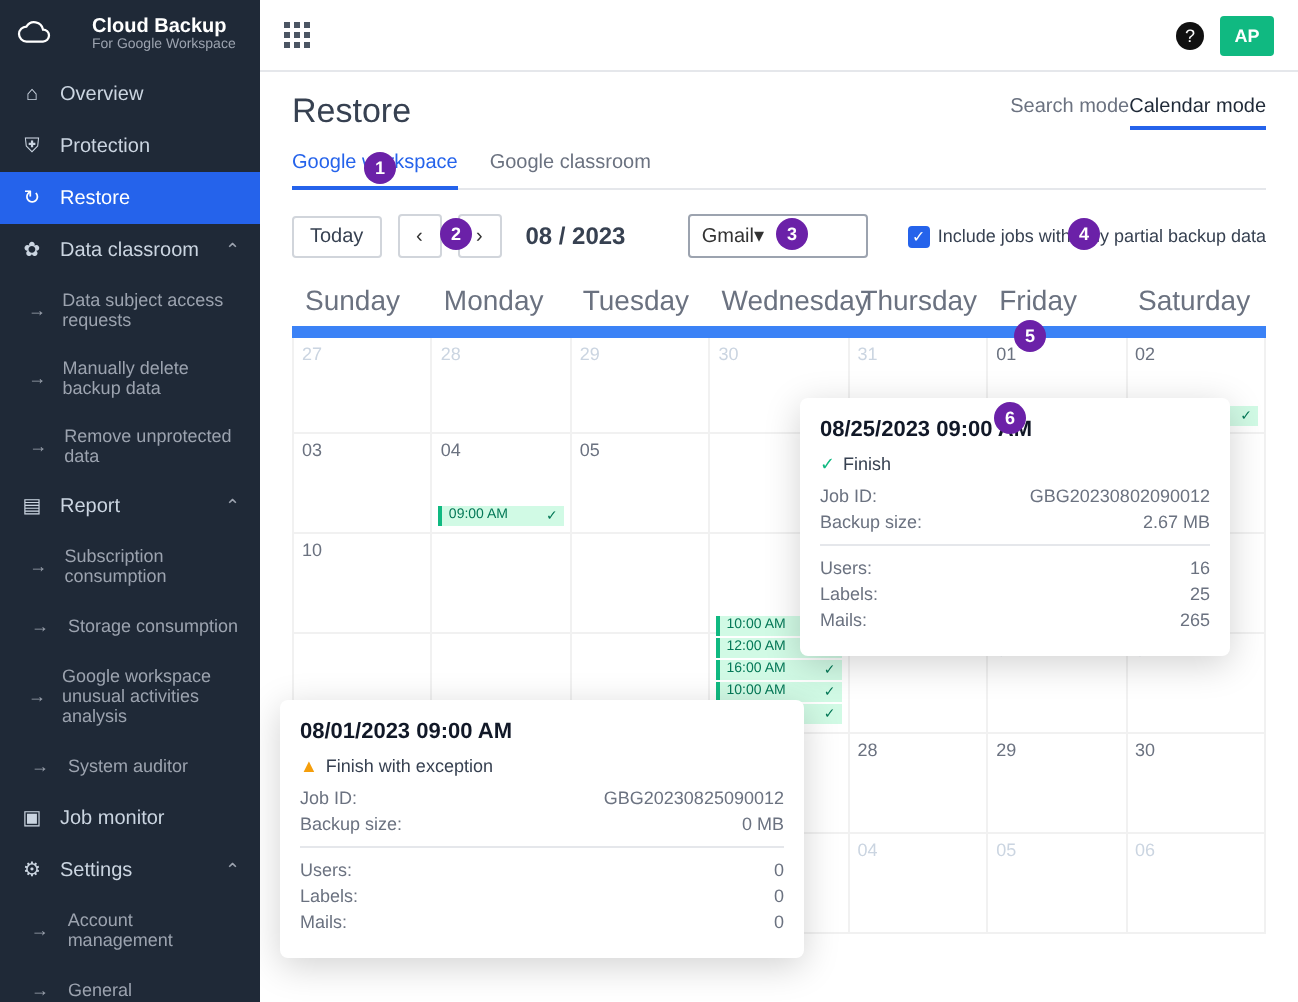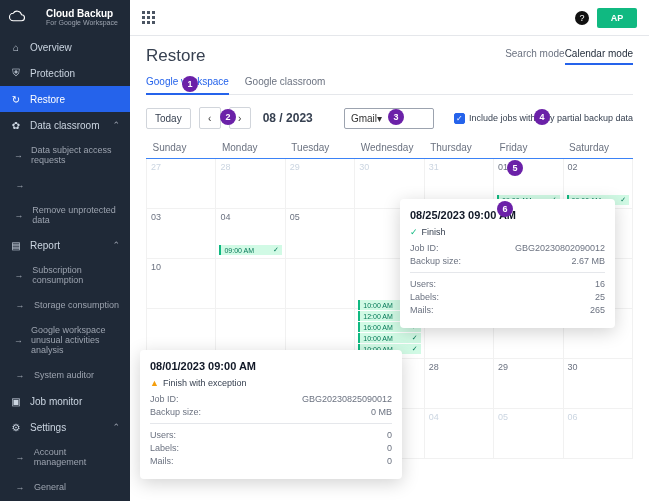--- a/index.html
+++ b/index.html
@@ -16,40 +16,40 @@
   .nav-item.active { background: #2563eb; color: #fff; }
   .nav-item .ic { width: 12px; height: 12px; display: inline-flex; align-items: center; justify-content: center; }
   .nav-item .chev { margin-left: auto; font-size: 9px; color: #9ca3af; }
   .nav-sub .nav-item { padding-left: 14px; color: #9ca3af; font-size: 9px; }
   .nav-sub .nav-item .ic { font-size: 9px; }
   .main { flex: 1; display: flex; flex-direction: column; background: #fff; }
   .topbar { height: 36px; display: flex; align-items: center; padding: 0 12px; border-bottom: 1px solid #e5e7eb; }
   .apps-icon { width: 14px; height: 14px; color: #666; }
   .topbar-spacer { flex: 1; }
   .help-dot { width: 14px; height: 14px; border-radius: 50%; background: #111; color: #fff; font-size: 9px; display: flex; align-items: center; justify-content: center; margin-right: 8px; }
-  .avatar { width: 40px; height: 20px; background: #10b981; color: #fff; font-size: 9px; font-weight: 600; display: flex; align-items: center; justify-content: center; border-radius: 2px; }
+  .avatar { width: 27px; height: 20px; background: #10b981; color: #fff; font-size: 9px; font-weight: 600; display: flex; align-items: center; justify-content: center; border-radius: 2px; }
   .content { flex: 1; overflow: auto; padding: 10px 16px; position: relative; }
   .head-row { display: flex; align-items: center; justify-content: space-between; }
   h1.page-title { font-size: 17px; font-weight: 500; color: #374151; }
   .modes { font-size: 10px; color: #6b7280; display: flex; gap: 0; }
   .mode { cursor: pointer; padding-bottom: 4px; }
   .mode.active { color: #1f2937; border-bottom: 2px solid #2563eb; font-weight: 500; }
   .tabs { display: flex; gap: 16px; border-bottom: 1px solid #e5e7eb; margin-top: 4px; font-size: 10px; }
   .tab { padding: 6px 0; cursor: pointer; color: #6b7280; position: relative; }
   .tab.active { color: #2563eb; border-bottom: 2px solid #2563eb; margin-bottom: -1px; }
   .toolbar { display: flex; align-items: center; gap: 8px; margin: 12px 0 8px; }
   .btn { border: 1px solid #d1d5db; background: #fff; padding: 4px 8px; font-size: 10px; border-radius: 2px; cursor: pointer; color: #374151; }
   .icon-btn { border: 1px solid #d1d5db; background: #fff; width: 22px; height: 22px; display: flex; align-items: center; justify-content: center; border-radius: 2px; cursor: pointer; font-size: 10px; }
   .month-lbl { font-size: 12px; font-weight: 600; color: #374151; margin-left: 4px; }
   .toolbar-spacer { flex: 1; }
   .select { border: 1px solid #9ca3af; padding: 4px 6px; font-size: 10px; width: 90px; display: flex; justify-content: flex-start; align-items: center; cursor: pointer; border-radius: 2px; }
   .chk-wrap { display: flex; align-items: center; gap: 4px; font-size: 9px; color: #374151; margin-left: 12px; }
   .chk { width: 11px; height: 11px; border: 1px solid #2563eb; border-radius: 2px; background: #2563eb; color: #fff; font-size: 8px; display: flex; align-items: center; justify-content: center; }
   .calendar { width: 100%; border-collapse: collapse; table-layout: fixed; }
-  .calendar th { font-size: 10px; font-weight: 500; color: #6b7280; text-align: left; padding: 5px 6px; border-bottom: 1px solid #3b82f6; }
+  .calendar th { font-size: 14px; font-weight: 500; color: #6b7280; text-align: left; padding: 5px 6px; border-bottom: 6px solid #3b82f6; }
   .calendar td { border: 1px solid #f1f1f1; height: 50px; vertical-align: top; padding: 3px 4px; font-size: 9px; color: #6b7280; position: relative; }
   .calendar td.other { color: #cbd5e1; }
   .job-chip { position: absolute; bottom: 3px; left: 3px; right: 3px; background: #d1fae5; border-left: 2px solid #10b981; font-size: 7px; color: #047857; padding: 1px 3px; display: flex; justify-content: space-between; align-items: center; }
   .job-stack { position: absolute; bottom: 3px; left: 3px; right: 3px; }
   .job-stack .job-chip { position: static; margin-bottom: 1px; }
   .annot { position: absolute; width: 16px; height: 16px; border-radius: 50%; background: #6b21a8; color: #fff; font-size: 9px; font-weight: 700; display: flex; align-items: center; justify-content: center; z-index: 10; }
   .popover { position: absolute; background: #fff; border-radius: 4px; box-shadow: 0 4px 18px rgba(0,0,0,0.18); padding: 10px; font-size: 9px; color: #374151; z-index: 5; }
   #pop1 { top: 314px; left: 10px; width: 262px; }
   #pop2 { top: 163px; left: 270px; width: 215px; }
   .pop-title { font-weight: 600; font-size: 11px; margin-bottom: 6px; color: #111827; }
@@ -92,20 +92,21 @@
           <span>Data classroom</span>
           <span class="chev">⌃</span>
         </div>
         <div class="nav-sub">
           <div class="nav-item">
             <span class="ic">→</span>
             <span>Data subject access requests</span>
           </div>
           <div class="nav-item">
             <span class="ic">→</span>
+            <span>Manually delete backup data</span>
           </div>
           <div class="nav-item">
             <span class="ic">→</span>
             <span>Remove unprotected data</span>
           </div>
         </div>
         <div class="nav-item">
           <span class="ic">▤</span>
           <span>Report</span>
           <span class="chev">⌃</span>

